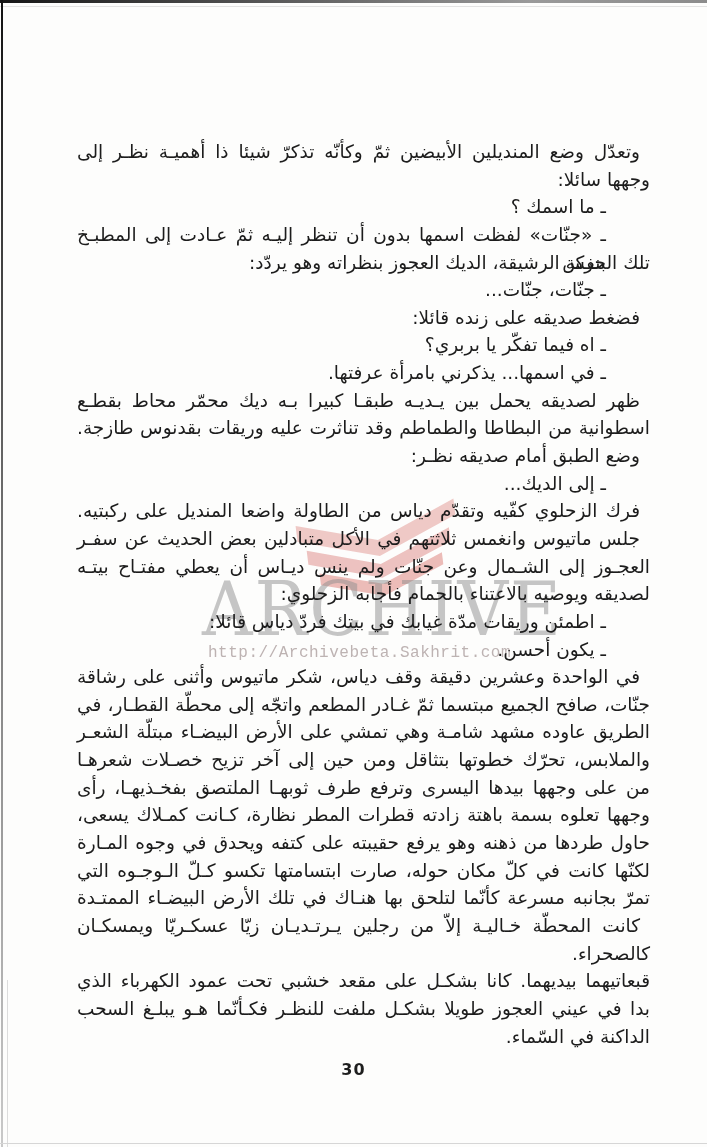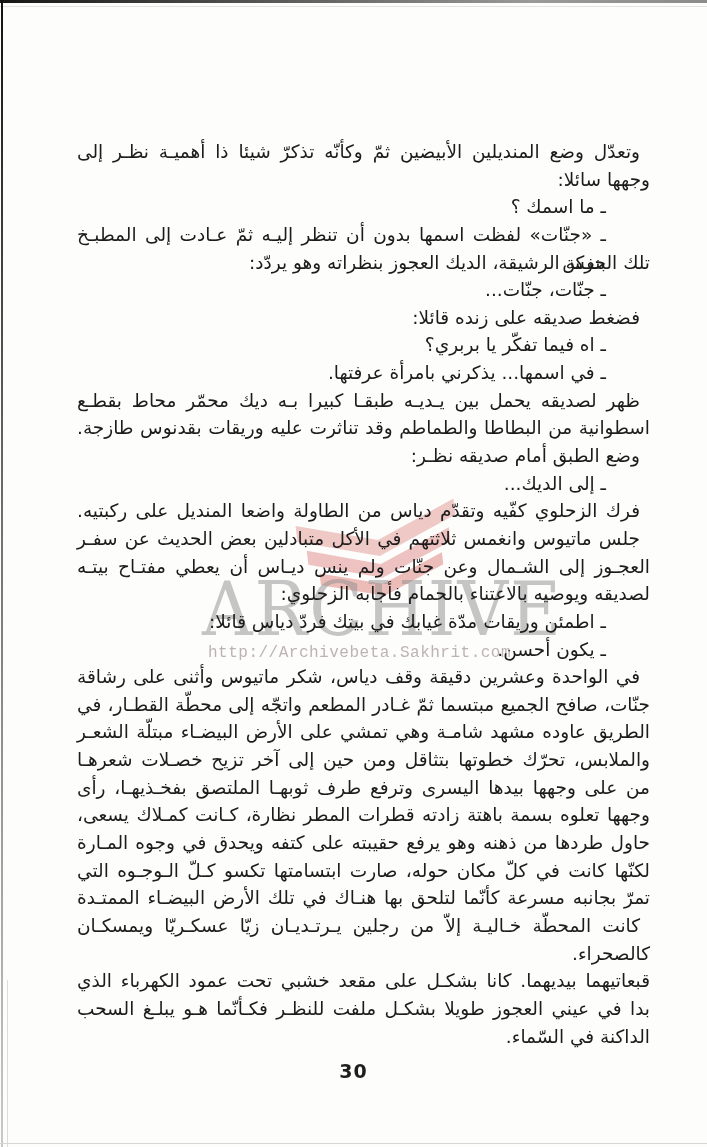--- a/index.html
+++ b/index.html
@@ -55,21 +55,21 @@
     overflow:visible;
   }
   .line.just { text-align:justify; text-align-last:justify;margin-left:13px; }
   .line.ind-p { padding-right:10px; }
   .line.ind-d { padding-right:44px; }
 
   .pagenum {
     position:absolute; z-index:2; top:1060px; left:0; width:707px;
     text-align:center;
     font-family:"DejaVu Sans", sans-serif;
-    font-size:19px; font-weight:bold; letter-spacing:1px;
+    font-size:16px; font-weight:bold; letter-spacing:1px;
     color:#1e1e1e;
   }
 </style>
 </head>
 <body>
 
 <div class="page">
 
   <div class="edge-top-band"></div>
   <div class="edge-top-line"></div>

